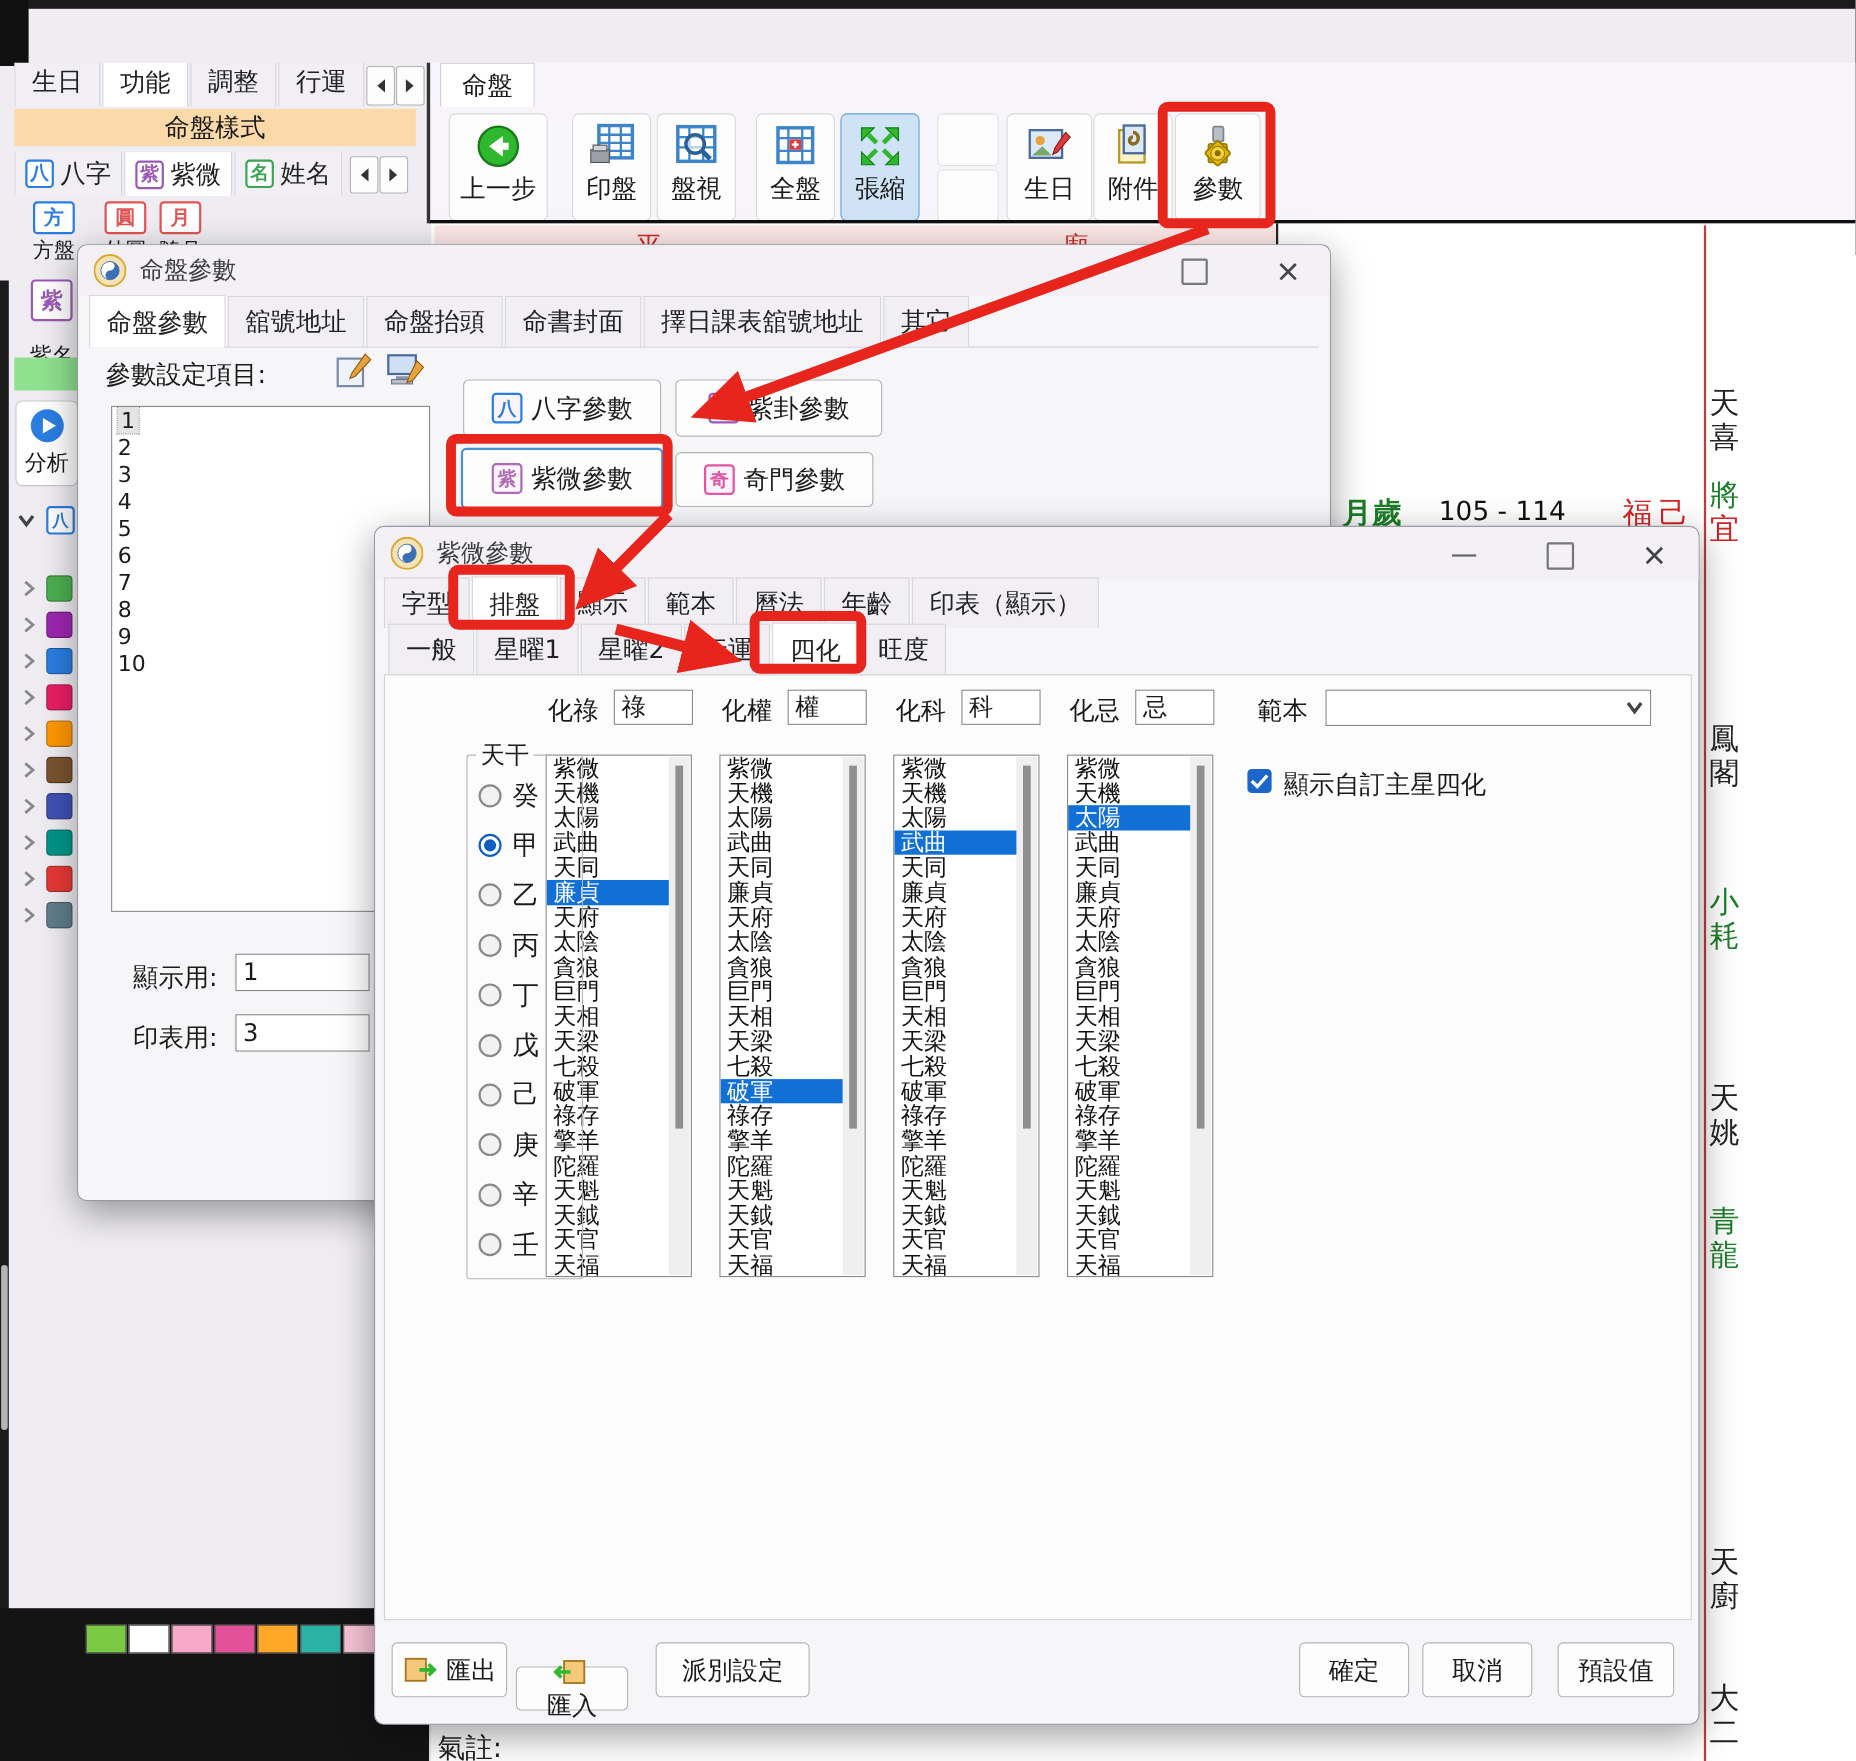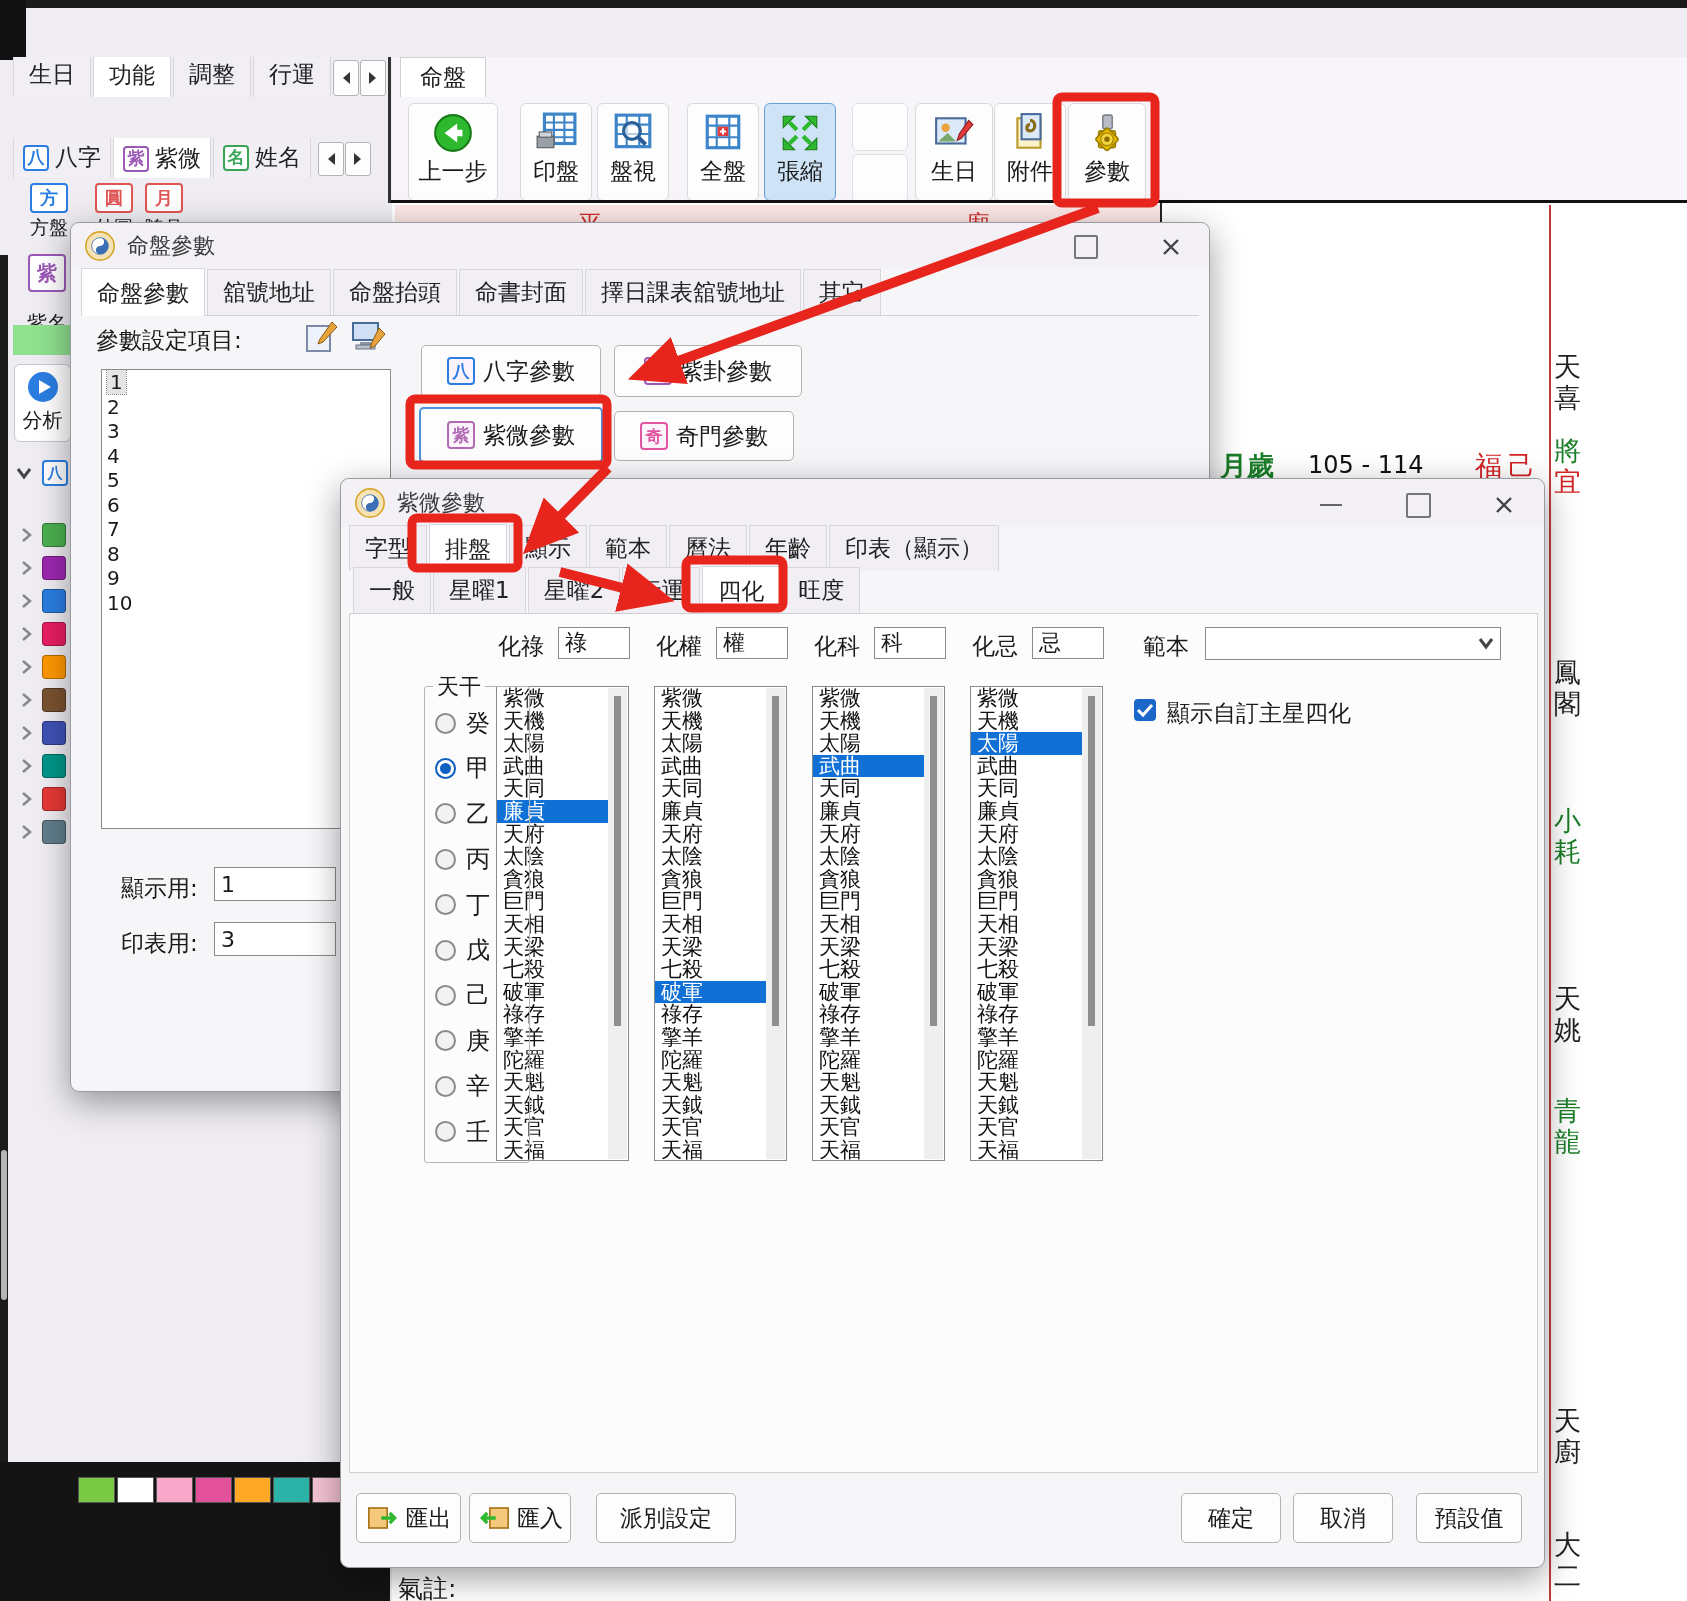--- a/index.html
+++ b/index.html
@@ -195,20 +195,21 @@
       <div class="frag" style="left: 1554px; top: 1015px; color: rgb(34, 34, 34);">姚</div>
       <div class="frag" style="left: 1554px; top: 1096px; color: rgb(27, 126, 40);">青</div>
       <div class="frag" style="left: 1554px; top: 1127px; color: rgb(27, 126, 40);">龍</div>
       <div class="frag" style="left: 1554px; top: 1406px; color: rgb(34, 34, 34);">天</div>
       <div class="frag" style="left: 1554px; top: 1437px; color: rgb(34, 34, 34);">廚</div>
       <div class="frag" style="left: 1554px; top: 1530px; color: rgb(34, 34, 34);">大</div>
       <div class="frag" style="left: 1554px; top: 1561px; color: rgb(34, 34, 34);">二</div>
     </div>
   <div class="abs" style="left:398px;top:1572px;font-size:25px;color:#222;">氣註:</div>
 
+  <div class="abs" style="left:13px;top:99px;width:365px;height:34px;background:#fcd9a8;display:flex;align-items:center;justify-content:center;font-size:23px;">命盤樣式</div>
   <div class="abs" id="style-tabs" style="left:13px;top:138px;width:301px;height:40px;display:flex;align-items:flex-end;overflow:hidden;">
       <div class="tab" style="display: flex; align-items: center; padding: 5px 9px;">
         <span class="chip" style="width: 26px; height: 26px; margin-right: 6px; border: 2px solid rgb(42, 125, 225); color: rgb(42, 125, 225); background: rgb(255, 255, 255); font-size: 17px;">八</span>
         <span style="font-size: 23px;">八字</span>
       </div>
       <div class="tab sel" style="display: flex; align-items: center; padding: 5px 9px;">
         <span class="chip" style="width: 26px; height: 26px; margin-right: 6px; border: 2px solid rgb(155, 89, 182); color: rgb(155, 89, 182); background: rgb(255, 255, 255); font-size: 17px;">紫</span>
         <span style="font-size: 23px;">紫微</span>
       </div>
       <div class="tab" style="display: flex; align-items: center; padding: 5px 9px;">
@@ -656,21 +657,21 @@
     <div id="dlg2-footer">
         <div class="btn abs" style="left: 15px; top: 1014px; width: 105px; height: 50px;">
           <span class="icn" style="margin-right: 6px;">
             <svg width="34" height="30" viewBox="0 0 40 36">
               <rect x="3" y="6" width="22" height="24" fill="#f5c97b" stroke="#a8751a" stroke-width="2"></rect>
               <path d="M18 18 h16 m-6 -6 l6 6 l-6 6" stroke="#2eb82e" stroke-width="4" fill="none"></path>
             </svg>
           </span>
           <span>匯出</span>
         </div>
-        <div class="btn abs" style="left: 128px; top: 1014px; width: 102px; height: 50px;">
+        <div class="btn abs" style="left: 128px; top: 1036px; width: 102px; height: 40px; flex-direction: column;">
           <span class="icn" style="margin-right: 6px;">
             <svg width="34" height="30" viewBox="0 0 40 36">
               <rect x="15" y="6" width="22" height="24" fill="#f5c97b" stroke="#a8751a" stroke-width="2"></rect>
               <path d="M22 18 h-16 m6 -6 l-6 6 l6 6" stroke="#2eb82e" stroke-width="4" fill="none"></path>
             </svg>
           </span>
           <span>匯入</span>
         </div>
         <div class="btn abs" style="left: 255px; top: 1014px; width: 140px; height: 50px;">
           <span>派別設定</span>

